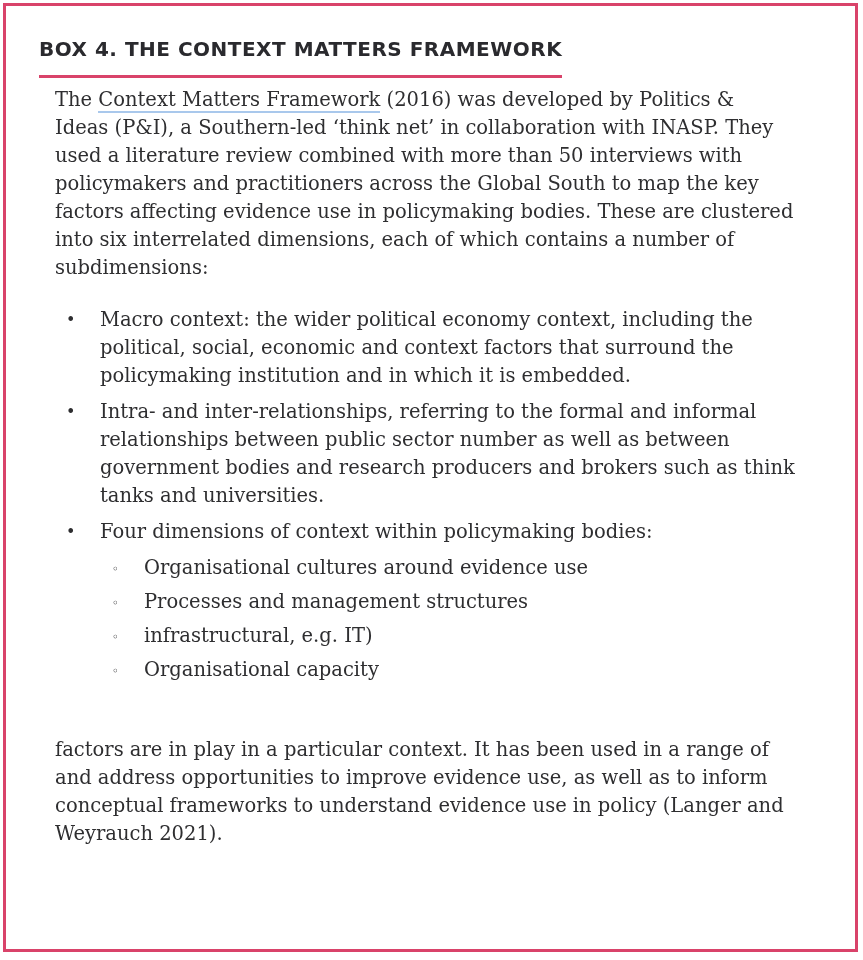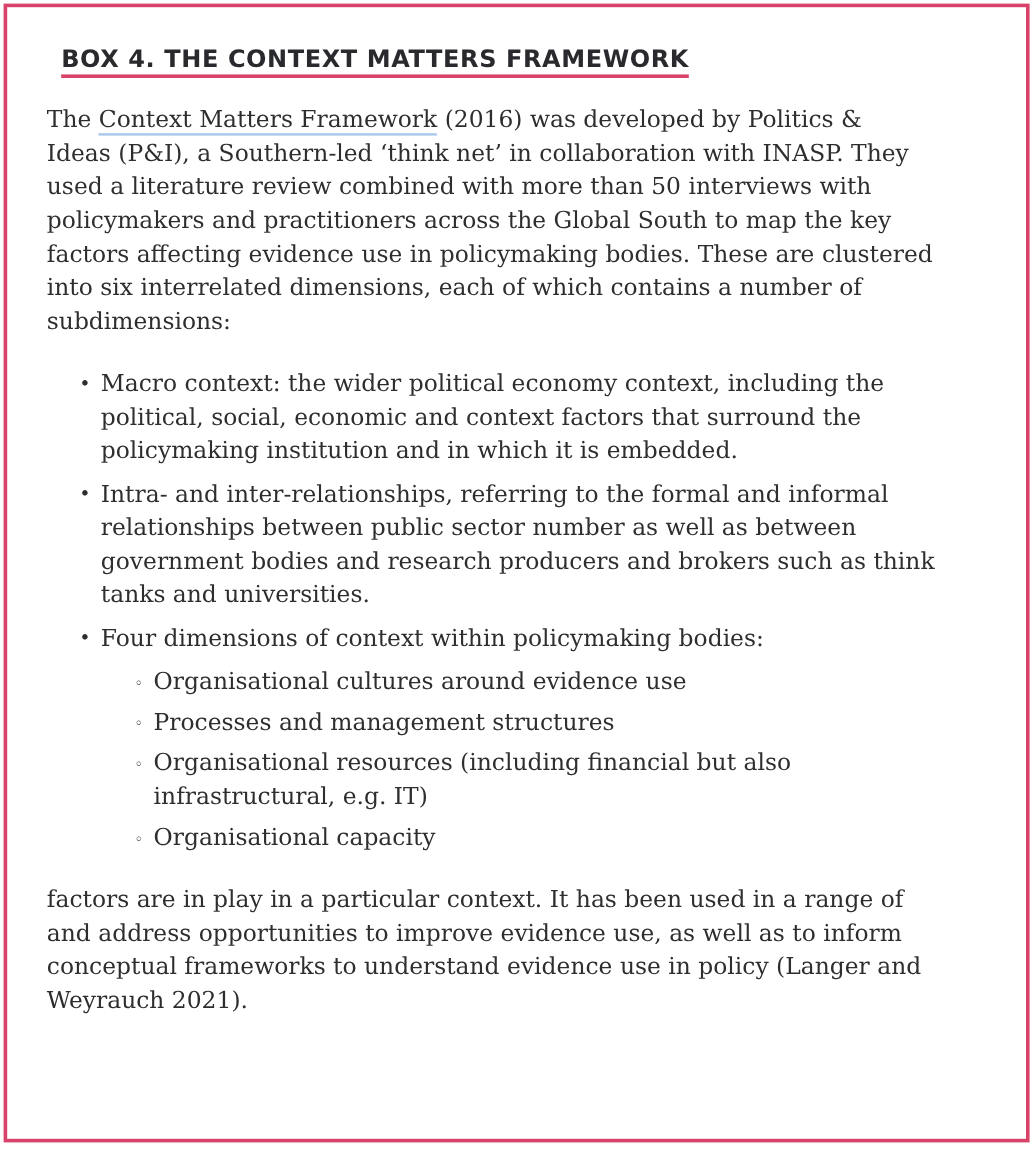--- a/index.html
+++ b/index.html
@@ -6,43 +6,43 @@
     body { width: 863px; height: 960px; position: relative; overflow: hidden; }
     .box {
       position: absolute;
       left: 3px; top: 3px;
       width: 849px; height: 943px;
       border: 3px solid #d9436a;
       background: #ffffff;
     }
     .title {
       position: absolute;
-      left: 45px; top: 30px;
+      left: 33px; top: 30px;
       font-family: "DejaVu Sans", sans-serif;
       font-weight: bold;
       font-size: 20px;
       letter-spacing: 0.5px;
       color: #2a2a2e;
       line-height: 26px;
-      padding-bottom: 0;
+      padding-bottom: 13px;
       border-bottom: 3px solid #d9436a;
       white-space: nowrap;
     }
     .body-text {
       font-family: "DejaVu Serif", serif;
       font-size: 19.5px;
       color: #2e2e30;
       line-height: 28px;
     }
     .intro {
       position: absolute;
       left: 33px; top: 80px;
       width: 800px;
     }
-    .line { display: block; white-space: nowrap; }
+    .line { display: block; white-space: nowrap; margin-left: 16px; }
     .link {
       text-decoration: none;
       border-bottom: 2px solid #a9c8ec;
       color: #2e2e30;
     }
     .bullets {
       position: absolute;
       left: 60px; top: 300px;
       width: 780px;
     }
@@ -110,21 +110,20 @@
     <div class="sub">
       <span class="mark">◦</span>
       <span class="line">Organisational cultures around evidence use</span>
     </div>
     <div class="sub">
       <span class="mark">◦</span>
       <span class="line">Processes and management structures</span>
     </div>
     <div class="sub">
       <span class="mark">◦</span>
-      <span class="line">Organisational resources (including financial but also</span>
       <span class="line">infrastructural, e.g. IT)</span>
     </div>
     <div class="sub">
       <span class="mark">◦</span>
       <span class="line">Organisational capacity</span>
     </div>
   </div>
 
   <div class="closing body-text">
     <span class="line">factors are in play in a particular context. It has been used in a range of</span>

